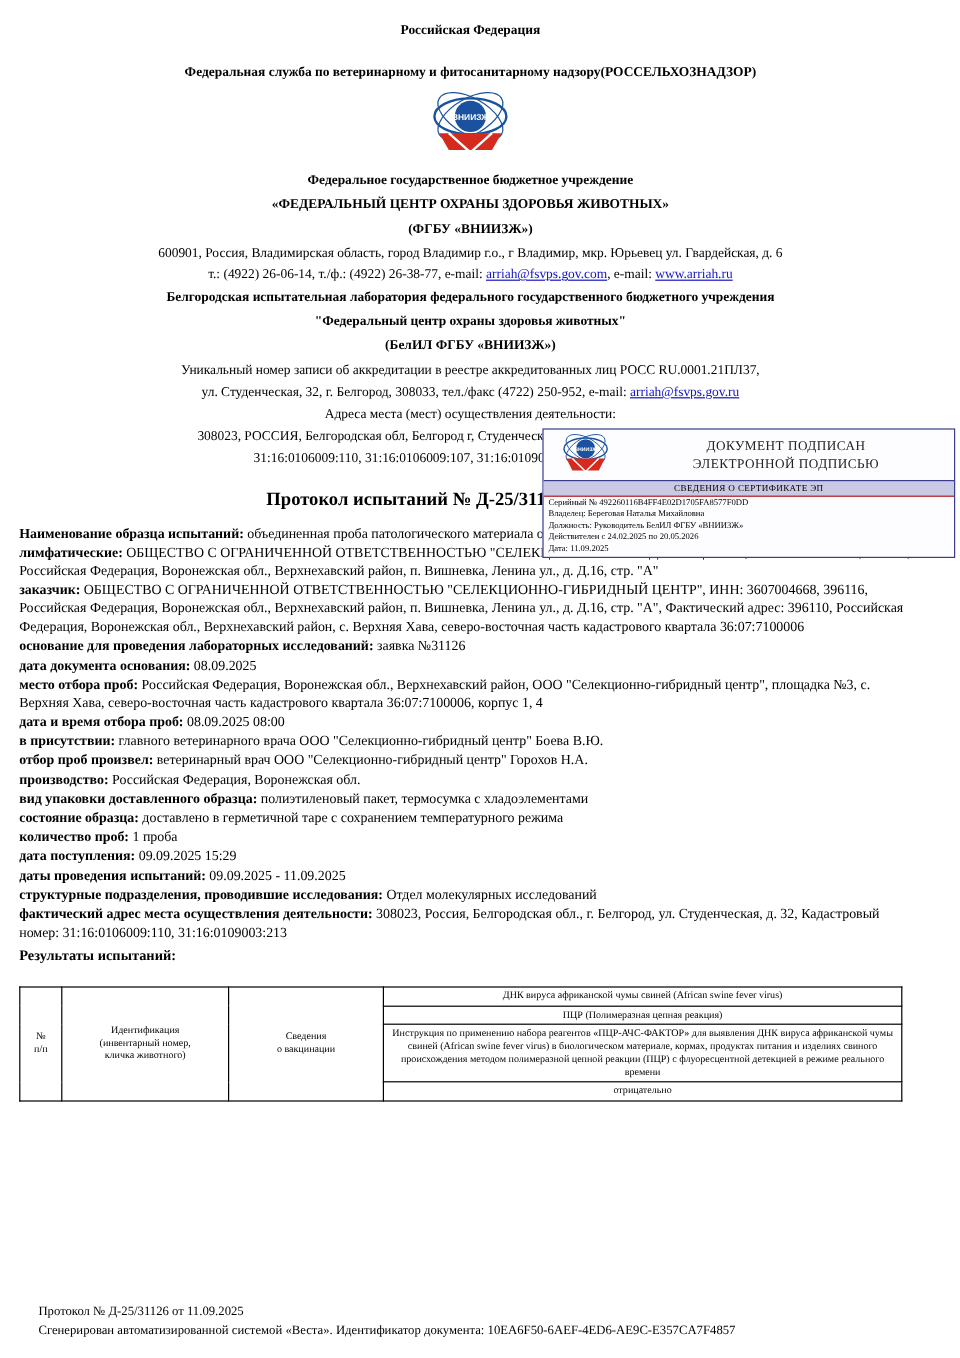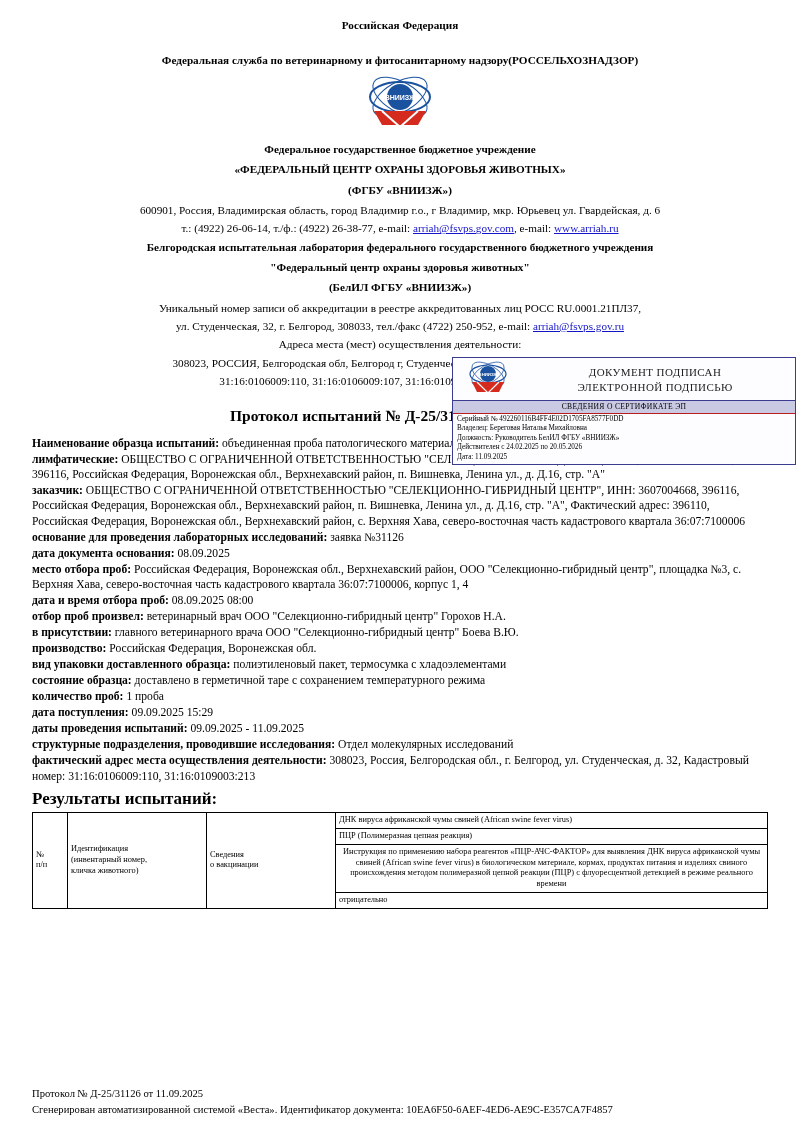--- a/index.html
+++ b/index.html
@@ -11,21 +11,21 @@
     width: 800px;
     height: 1132px;
     font-family: "Liberation Serif", serif;
     color: #000000;
     font-size: 11.3px;
     line-height: 1.28;
     position: relative;
     overflow: hidden;
   }
   .page {
-    padding: 18px 32px 0 32px;
+    padding: 18px 32px 0 16px;
     box-sizing: border-box;
     width: 800px;
   }
   .bold { font-weight: bold; }
   .hdr-line {
     text-align: center;
     font-weight: bold;
     font-size: 11.2px;
     margin: 0 0 6px 0;
   }
@@ -108,34 +108,35 @@
   .body-block {
     font-size: 11.6px;
     line-height: 1.3;
     text-align: left;
   }
   .body-block p {
     margin: 0 0 1px 0;
   }
   .res-label {
     font-weight: bold;
-    font-size: 17px;
-    margin: 4px 0 3px 0;
+    font-size: 12px;
+    margin: 4px 0 18px 0;
   }
 
   table.results {
     width: 736px;
     border-collapse: collapse;
     font-size: 8.4px;
     margin-top: 1px;
   }
   table.results td, table.results th {
     border: 1px solid #000;
     padding: 2px 3px;
     vertical-align: middle;
+    text-align: center;
     font-weight: normal;
   }
   .th-bold { font-weight: normal; }
   .col-np { width: 28px; }
   .col-ident { width: 132px; }
   .col-vac { width: 122px; }
 
   .footer {
     position: absolute;
     left: 32px;
@@ -191,22 +192,22 @@
   <div class="proto-title">Протокол испытаний № Д-25/31126 от 11.09.2025</div>
 
   <div class="body-block">
     <p><span class="bold">Наименование образца испытаний:</span><span> объединенная проба патологического материала от свиней (печень, легкое, селезенка, лимфатические узлы)</span></p>
     <p><span class="bold">лимфатические:</span><span> ОБЩЕСТВО С ОГРАНИЧЕННОЙ ОТВЕТСТВЕННОСТЬЮ "СЕЛЕКЦИОННО-ГИБРИДНЫЙ ЦЕНТР", ИНН: 3607004668, 396116, Российская Федерация, Воронежская обл., Верхнехавский район, п. Вишневка, Ленина ул., д. Д.16, стр. "А"</span></p>
     <p><span class="bold">заказчик:</span><span> ОБЩЕСТВО С ОГРАНИЧЕННОЙ ОТВЕТСТВЕННОСТЬЮ "СЕЛЕКЦИОННО-ГИБРИДНЫЙ ЦЕНТР", ИНН: 3607004668, 396116, Российская Федерация, Воронежская обл., Верхнехавский район, п. Вишневка, Ленина ул., д. Д.16, стр. "А", Фактический адрес: 396110, Российская Федерация, Воронежская обл., Верхнехавский район, с. Верхняя Хава, северо-восточная часть кадастрового квартала 36:07:7100006</span></p>
     <p><span class="bold">основание для проведения лабораторных исследований:</span><span> заявка №31126</span></p>
     <p><span class="bold">дата документа основания:</span><span> 08.09.2025</span></p>
     <p><span class="bold">место отбора проб:</span><span> Российская Федерация, Воронежская обл., Верхнехавский район, ООО "Селекционно-гибридный центр", площадка №3, с. Верхняя Хава, северо-восточная часть кадастрового квартала 36:07:7100006, корпус 1, 4</span></p>
     <p><span class="bold">дата и время отбора проб:</span><span> 08.09.2025 08:00</span></p>
+    <p><span class="bold">в присутствии:</span><span> главного ветеринарного врача ООО "Селекционно-гибридный центр" Боева В.Ю.</span></p>
     <p><span class="bold">отбор проб произвел:</span><span> ветеринарный врач ООО "Селекционно-гибридный центр" Горохов Н.А.</span></p>
-    <p><span class="bold">в присутствии:</span><span> главного ветеринарного врача ООО "Селекционно-гибридный центр" Боева В.Ю.</span></p>
     <p><span class="bold">производство:</span><span> Российская Федерация, Воронежская обл.</span></p>
     <p><span class="bold">вид упаковки доставленного образца:</span><span> полиэтиленовый пакет, термосумка с хладоэлементами</span></p>
     <p><span class="bold">состояние образца:</span><span> доставлено в герметичной таре с сохранением температурного режима</span></p>
     <p><span class="bold">количество проб:</span><span> 1 проба</span></p>
     <p><span class="bold">дата поступления:</span><span> 09.09.2025 15:29</span></p>
     <p><span class="bold">даты проведения испытаний:</span><span> 09.09.2025 - 11.09.2025</span></p>
     <p><span class="bold">структурные подразделения, проводившие исследования:</span><span> Отдел молекулярных исследований</span></p>
     <p><span class="bold">фактический адрес места осуществления деятельности:</span><span> 308023, Россия, Белгородская обл., г. Белгород, ул. Студенческая, д. 32, Кадастровый номер: 31:16:0106009:110, 31:16:0109003:213</span></p>
   </div>
 

